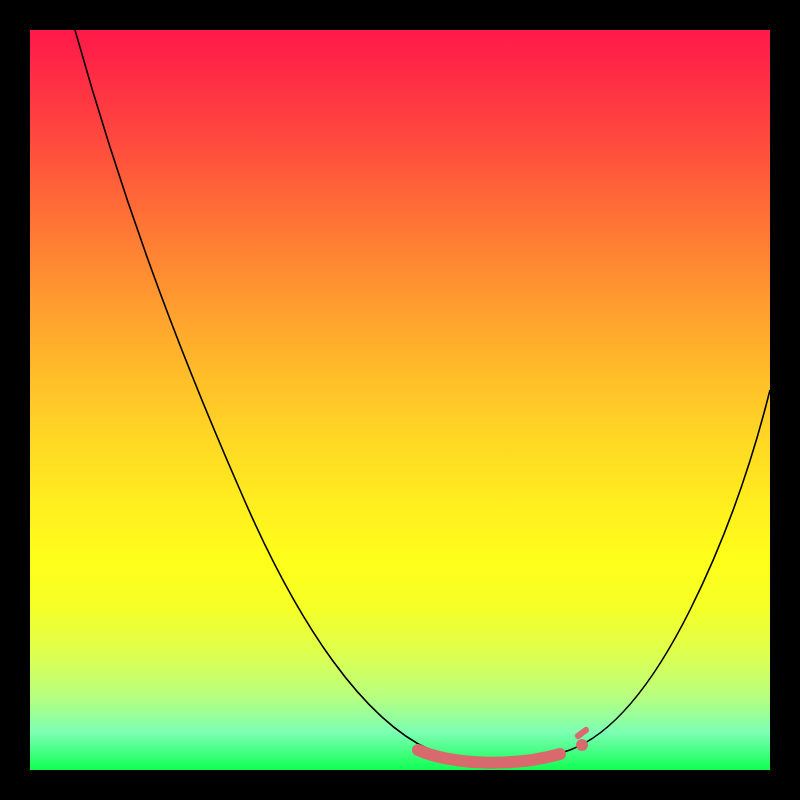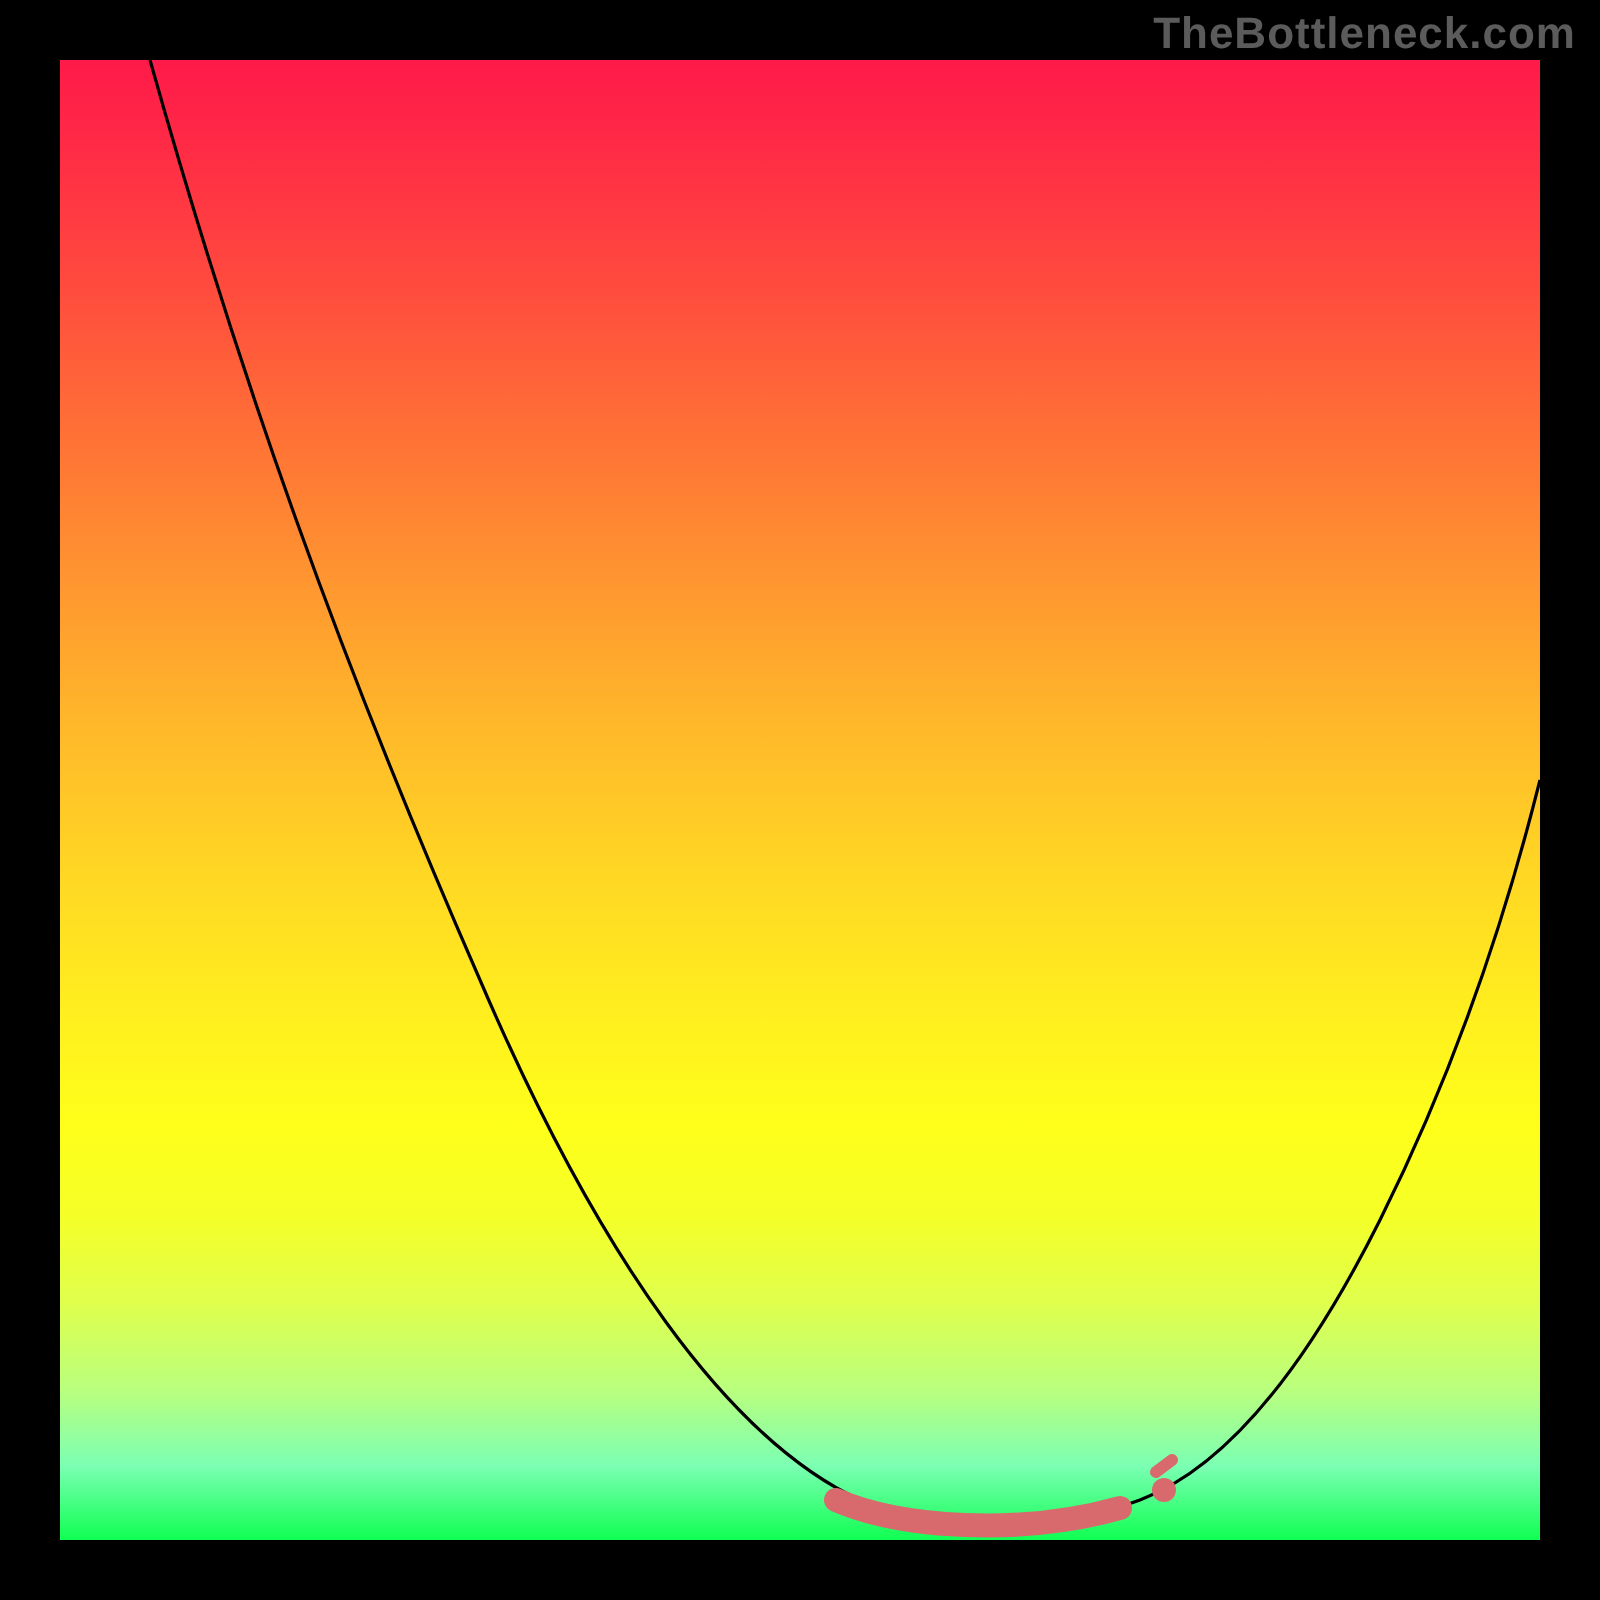--- a/index.html
+++ b/index.html
@@ -68,21 +68,20 @@
     stroke-linecap: round;
   }
   .bump {
     fill: #d86a6d;
   }
 </style>
 </head>
 <body>
 <div class="container">
 
-  <div class="watermark">TheBottleneck.com</div>
 
   <div class="plot-area">
     <div class="gradient"></div>
 
     <svg class="curve" viewBox="0 0 740 740" preserveAspectRatio="none">
 
       <path class="curve-line" d="M 45 0
                C 90 160, 140 300, 210 460
                C 270 600, 335 690, 400 720
                C 440 735, 500 735, 540 720

